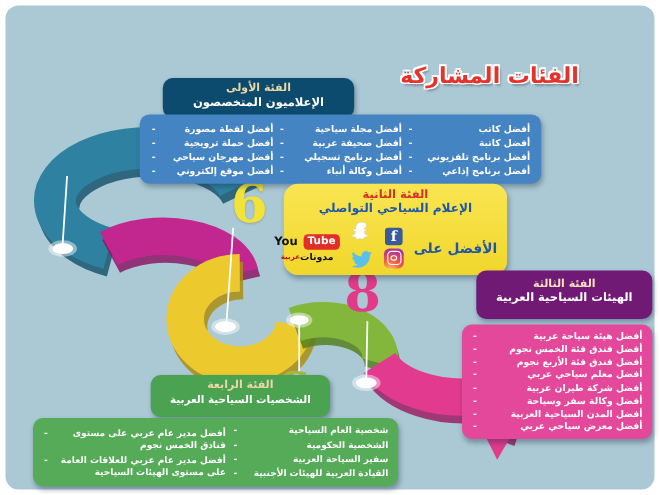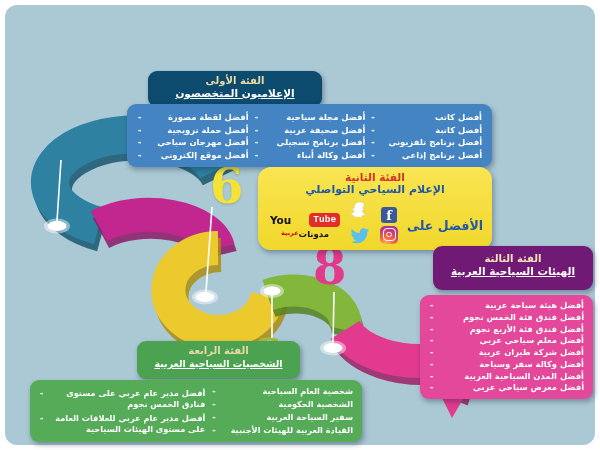--- a/index.html
+++ b/index.html
@@ -17,53 +17,53 @@
       -2px 0 0 #fff,2px 0 0 #fff,0 -2px 0 #fff,0 2px 0 #fff,3px 4px 3px rgba(70,70,80,.45);}
   .subtitle{top:56px;left:320px;width:250px;text-align:center;direction:rtl;
     font-size:20px;font-weight:bold;color:#e5332b;
     text-shadow:-1.5px -1.5px 0 #fff,1.5px -1.5px 0 #fff,-1.5px 1.5px 0 #fff,1.5px 1.5px 0 #fff,
       -1.5px 0 0 #fff,1.5px 0 0 #fff,0 -1.5px 0 #fff,0 1.5px 0 #fff,2px 3px 2px rgba(70,70,80,.4);}
 
   
   .hdr{border-radius:9px;text-align:center;direction:rtl;
        box-shadow:1.5px 2.5px 4px rgba(25,40,60,.35);}
   .hdr .l1{display:block;font-size:10px;font-weight:bold;line-height:12px;padding-top:4px;}
-  .hdr .l2{display:block;font-size:10.5px;font-weight:bold;line-height:13px;color:#fff;text-decoration:underline;}
+  .hdr .l2{display:block;font-size:10.5px;font-weight:bold;line-height:13px;color:#fff;}
   .panel{border-radius:9px;box-shadow:1.5px 3px 5px rgba(25,40,60,.35);direction:rtl;}
   .li{display:flex;justify-content:space-between;align-items:flex-start;direction:rtl;
       color:#fff;font-weight:bold;}
   .li-dash{opacity:.95;padding-left:1px;}
 
   .cat1-hdr{left:148px;top:71px;width:174px;height:36px;background:#0c4a6e;}
   .cat1-hdr .l1{color:#ebd9a4;}
   .cat1-panel{left:127px;top:104px;width:365px;height:63px;background:#4584c2;
       display:flex;direction:rtl;padding:7px 10px 6px;gap:5px;}
   .cat1-panel .col{flex:1;display:flex;flex-direction:column;justify-content:space-between;}
   .cat1-panel .li{font-size:8.4px;line-height:12px;}
 
-  .cat2-box{left:258px;top:167px;width:234px;height:83px;border-radius:13px;
+  .cat2-box{left:258px;top:167px;width:203px;height:83px;border-radius:13px;
       background:linear-gradient(#f9e552,#f1d72b);box-shadow:1.5px 3px 5px rgba(25,40,60,.35);
       text-align:center;direction:rtl;}
   .cat2-box .l1{display:block;font-size:10.5px;font-weight:bold;color:#d43127;line-height:12px;padding-top:4px;}
   .cat2-box .l2{display:block;font-size:11px;font-weight:bold;color:#2057a7;line-height:13px;}
   .social{display:flex;direction:rtl;align-items:center;gap:9px;padding:5px 9px 0;}
   .best-on{font-size:12.5px;font-weight:bold;color:#2057a7;white-space:nowrap;}
   .icol{display:flex;flex-direction:column;align-items:center;gap:3px;}
   .fb{width:16px;height:16px;background:#3a5a9a;border-radius:3px;color:#fff;font-weight:bold;
       font-family:"DejaVu Serif",serif;font-size:13px;display:flex;align-items:flex-end;
       justify-content:center;line-height:14px;direction:ltr;}
   .ig{width:18px;height:18px;border-radius:5px;position:relative;
       background:radial-gradient(circle at 30% 110%,#fdc468,#f56040 40%,#c13584 72%,#833ab4 100%);}
   .ig::before{content:"";position:absolute;inset:2.5px;border:1.6px solid #fff;border-radius:4px;}
   .ig::after{content:"";position:absolute;left:6.2px;top:6.2px;width:3.6px;height:3.6px;
       border:1.6px solid #fff;border-radius:50%;}
   .yt{display:flex;align-items:center;direction:ltr;}
   .yt-you{font-weight:bold;color:#111;font-size:10.5px;}
   .yt-tube{background:#e52d27;color:#fff;font-weight:bold;font-size:9.5px;padding:1px 4px 2px;
-      border-radius:4px;margin-left:18px;font-family:Liberation Mono, monospace;}
+      border-radius:4px;margin-left:5px;}
   .blogs{display:flex;flex-direction:row;align-items:flex-start;line-height:8px;
       font-size:8.5px;font-weight:bold;color:#101010;direction:rtl;}
   .blogs-2{color:#c41212;font-size:6.5px;line-height:7px;}
 
   .cat3-hdr{left:433px;top:246px;width:160px;height:44px;background:#701a75;padding-top:3px;}
   .cat3-hdr .l1{color:#f7e3bd;}
   .cat3-panel{left:420px;top:295px;width:173px;height:104px;background:#e4489b;
       padding:5px 9px;display:flex;flex-direction:column;justify-content:space-between;}
   .cat3-panel .li{font-size:8.4px;line-height:11.5px;}
 
@@ -117,20 +117,21 @@
         <ellipse cx="57" cy="226" rx="9.5" ry="5"></ellipse>
       <ellipse cx="205" cy="297" rx="13" ry="7.5" opacity="0.45"></ellipse>
         <ellipse cx="205" cy="297" rx="9.5" ry="5"></ellipse>
       <ellipse cx="333" cy="348" rx="13" ry="7.5" opacity="0.45"></ellipse>
         <ellipse cx="333" cy="348" rx="9.5" ry="5"></ellipse>
       <ellipse cx="272" cy="291" rx="12" ry="7" opacity="0.45"></ellipse>
         <ellipse cx="272" cy="291" rx="8.5" ry="4.5"></ellipse>
     </g>
   </svg>
 
+  <div class="abs subtitle">الفئات المشاركة</div>
 
   <div class="abs num n6y">6</div>
   <div class="abs num n8">8</div>
   <div class="abs num n6g">6</div>
 
   <div class="abs hdr cat1-hdr">
     <span class="l1">الفئة الأولى</span>
     <span class="l2">الإعلاميون المتخصصون</span>
   </div>
   <div class="abs panel cat1-panel">

